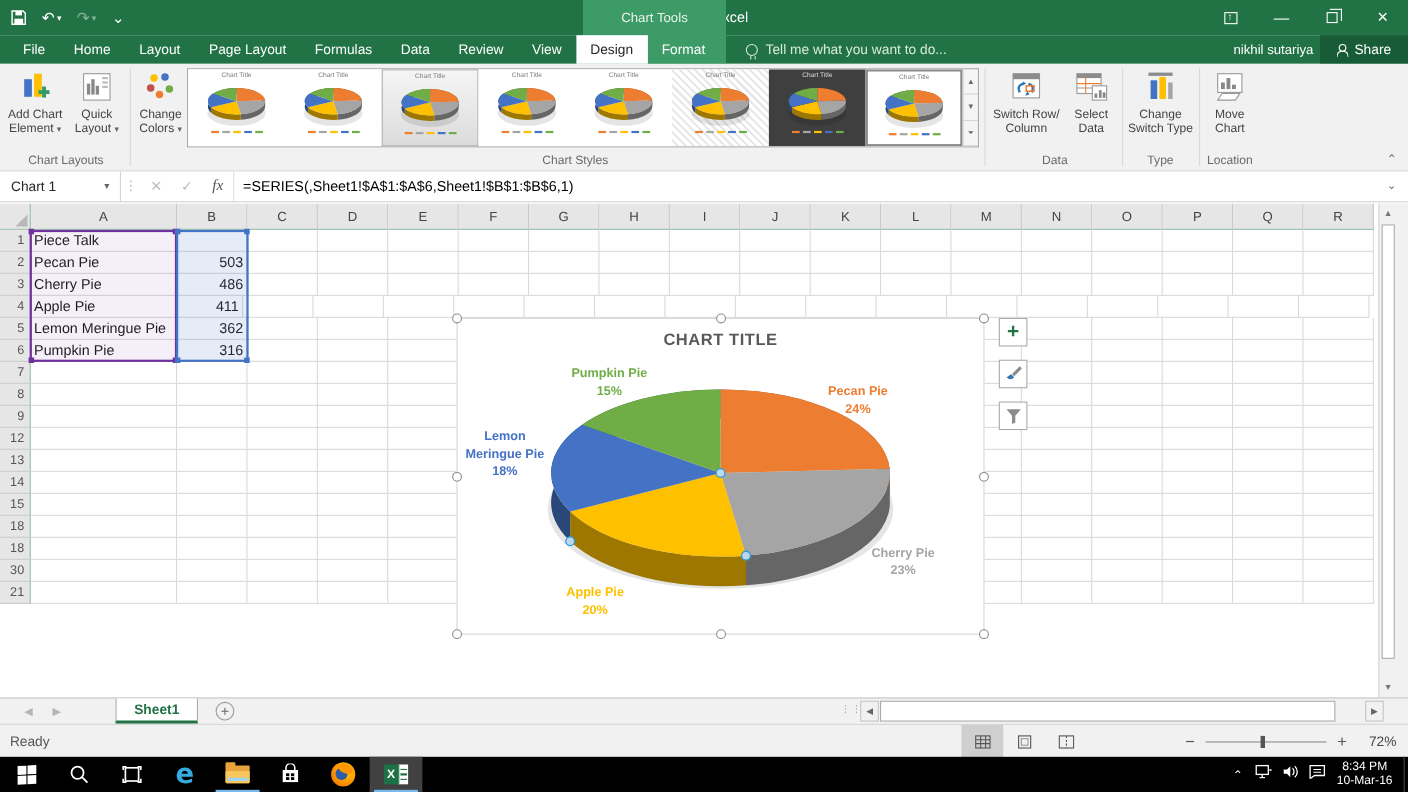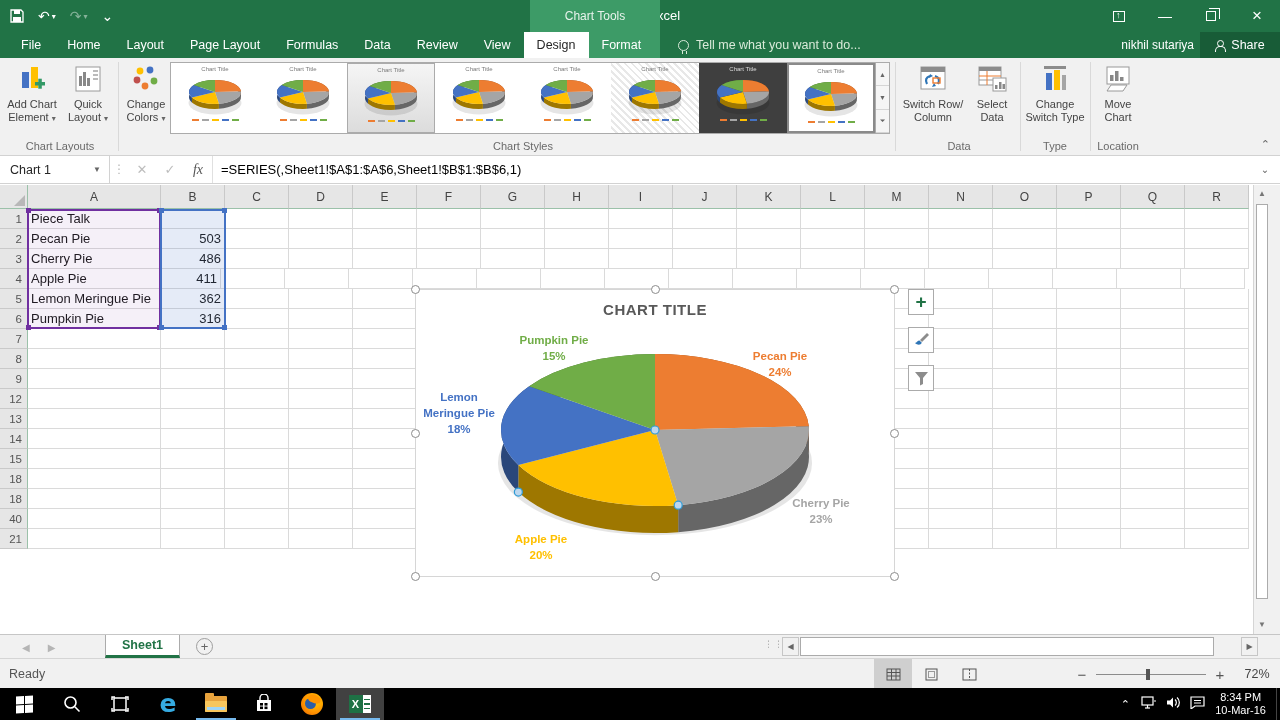--- a/index.html
+++ b/index.html
@@ -860,21 +860,21 @@
           <div class="cell" style="width: 64px;"></div>
           <div class="cell" style="width: 64px;"></div>
           <div class="cell" style="width: 64px;"></div>
           <div class="cell" style="width: 64px;"></div>
           <div class="cell" style="width: 64px;"></div>
           <div class="cell" style="width: 64px;"></div>
           <div class="cell" style="width: 64px;"></div>
           <div class="cell" style="width: 64px;"></div>
         </div>
         <div class="grow">
-          <div class="rh">40</div>
+          <div class="rh">30</div>
           <div class="cell" style="width: 133px;"></div>
           <div class="cell" style="width: 64px;"></div>
           <div class="cell" style="width: 64px;"></div>
           <div class="cell" style="width: 64px;"></div>
           <div class="cell" style="width: 64px;"></div>
           <div class="cell" style="width: 64px;"></div>
           <div class="cell" style="width: 64px;"></div>
           <div class="cell" style="width: 64px;"></div>
           <div class="cell" style="width: 64px;"></div>
           <div class="cell" style="width: 64px;"></div>

